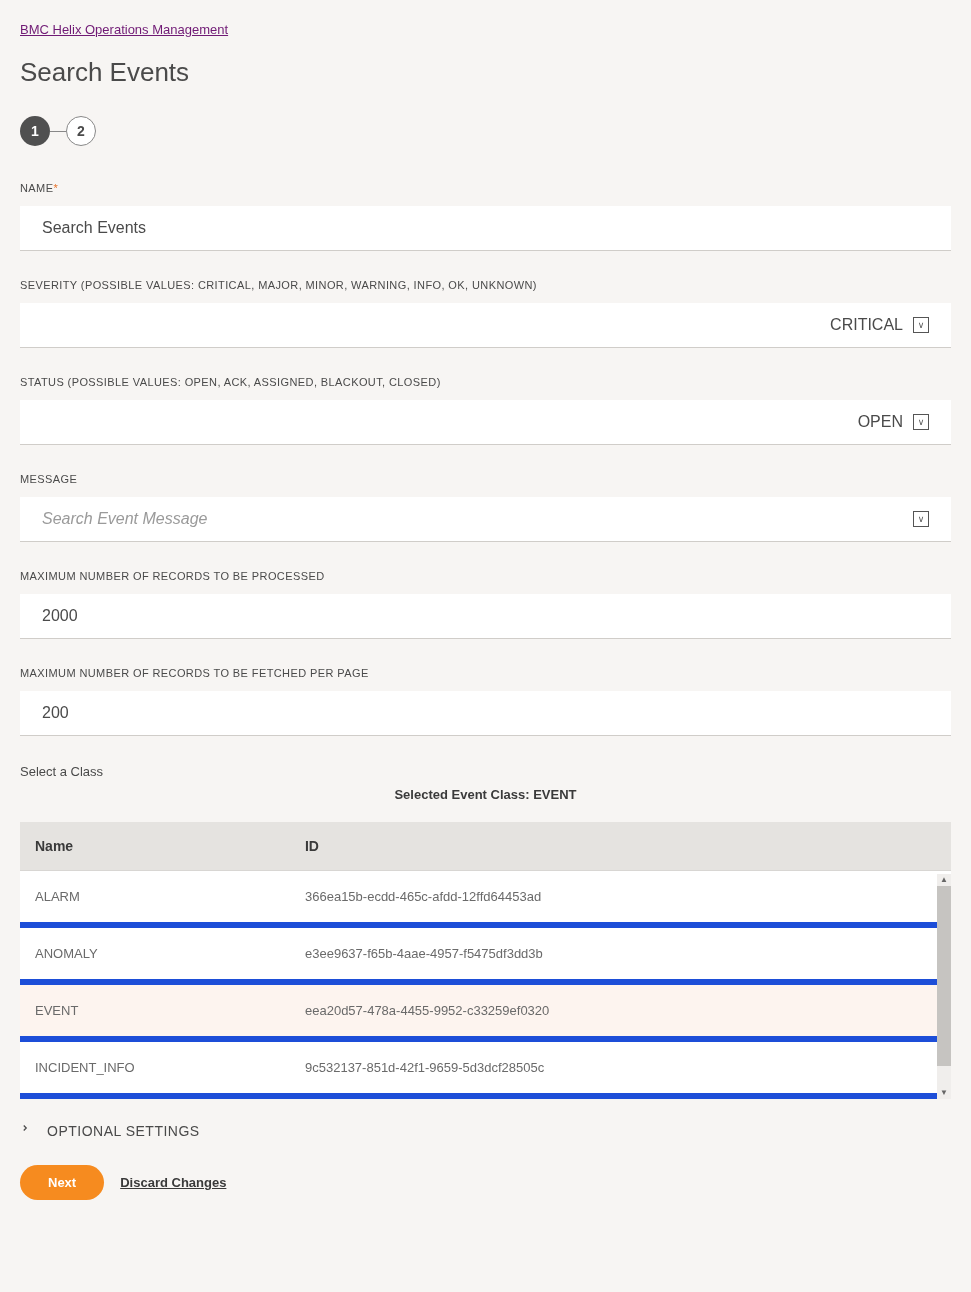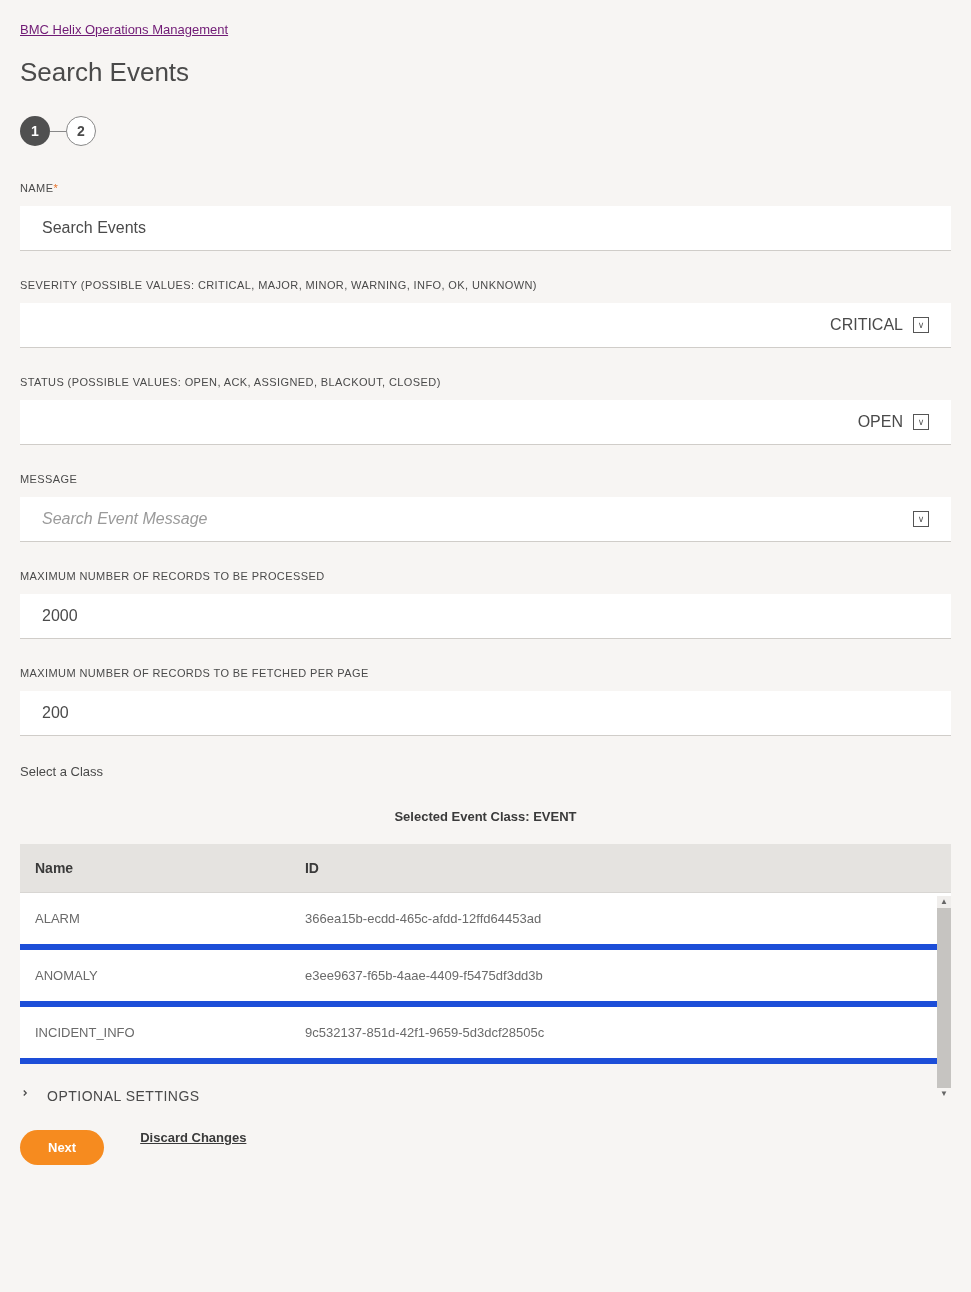--- a/index.html
+++ b/index.html
@@ -98,21 +98,21 @@
     align-items: center;
     justify-content: center;
     font-size: 9px;
     color: #555;
     flex-shrink: 0;
     margin-left: 10px;
   }
   .section-text {
     font-size: 13px;
     color: #4a4a4a;
-    margin-bottom: 30px;
+    margin-bottom: 8px;
   }
   .select-row {
     display: flex;
     align-items: center;
     justify-content: center;
     margin-bottom: 20px;
   }
   .selected-class {
     font-size: 13px;
     font-weight: 600;
@@ -217,22 +217,22 @@
     gap: 17px;
     font-size: 14px;
     font-weight: 400;
     color: #4a4a4a;
     letter-spacing: 0.5px;
     margin-bottom: 26px;
     cursor: pointer;
   }
   .footer-buttons {
     display: flex;
-    align-items: flex-start;
-    gap: 36px;
+    align-items: center;
+    gap: 16px;
   }
   .btn-next {
     background: #f68b1f;
     color: #fff;
     border: none;
     border-radius: 18px;
     padding: 10px 28px;
     font-size: 13px;
     font-weight: 600;
     cursor: pointer;
@@ -313,21 +313,25 @@
         <th>ID</th>
       </tr>
     </thead>
     <tbody id="class-tbody">
         <tr>
           <td>ALARM</td>
           <td>366ea15b-ecdd-465c-afdd-12ffd64453ad</td>
         </tr>
         <tr>
           <td>ANOMALY</td>
-          <td>e3ee9637-f65b-4aae-4409-f5475df3dd3b</td>
+          <td>e3ee9637-f65b-4aae-4957-f5475df3dd3b</td>
+        </tr>
+        <tr class="selected">
+          <td>EVENT</td>
+          <td>eea20d57-478a-4455-9952-c33259ef0320</td>
         </tr>
         <tr>
           <td>INCIDENT_INFO</td>
           <td>9c532137-851d-42f1-9659-5d3dcf28505c</td>
         </tr>
       </tbody>
   </table>
   <div class="scrollbar">
     <div class="scroll-arrow">▲</div>
     <div class="scroll-thumb"></div>

